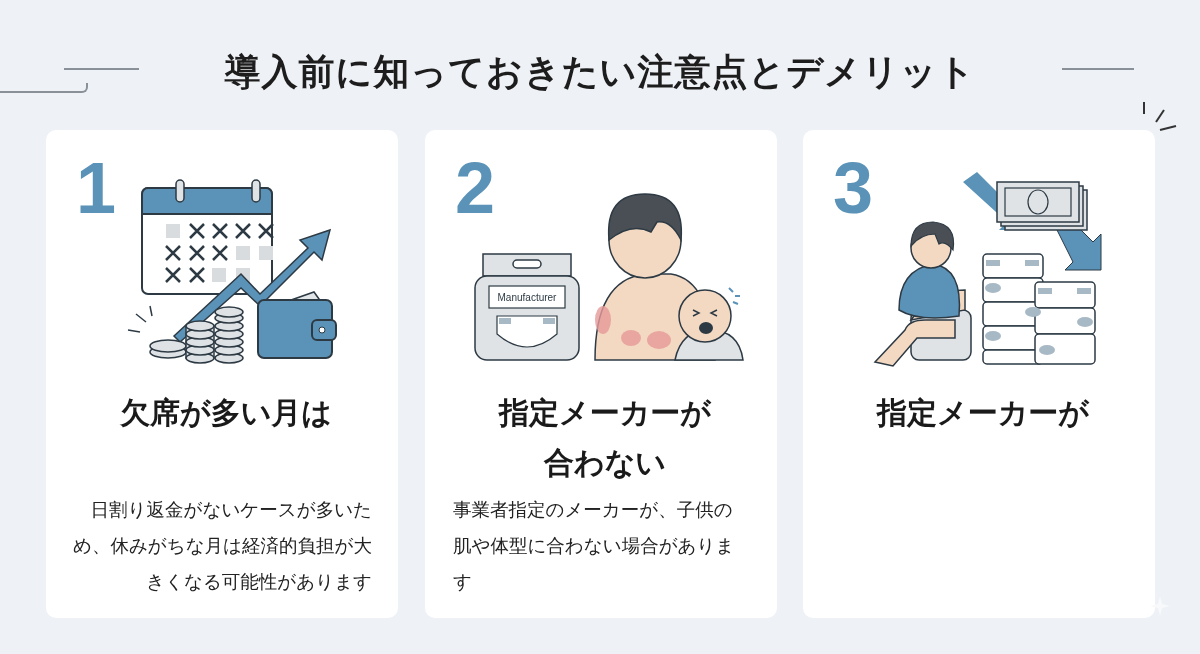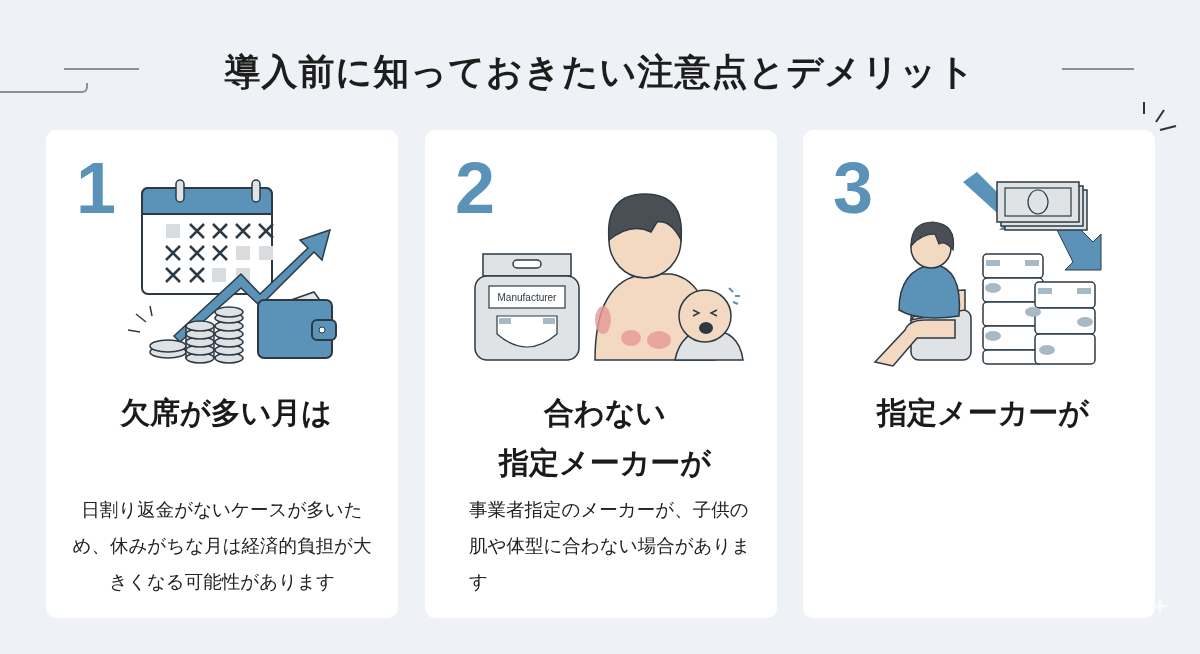--- a/index.html
+++ b/index.html
@@ -41,24 +41,24 @@
     font-size: 72px; color: #5b93b8; line-height: 1;
   }
   .illus { position: absolute; left: 0; top: 0; width: 352px; height: 245px; }
   .card-title {
     position: absolute; top: 258px; left: 0; width: 360px;
     text-align: center; font-size: 30px; font-weight: bold; line-height: 50px;
     color: #1a1a1a;
   }
   .card-desc {
     position: absolute; top: 362px; left: 0; width: 352px;
-    padding: 0 26px; text-align: center;
+    padding: 0 26px; text-align: right;
     font-size: 18.5px; line-height: 36px; color: #222;
   }
-  .card2 .card-desc, .card3 .card-desc { text-align: left; padding-left: 44px; }
+  .card2 .card-desc, .card3 .card-desc { text-align: left; padding-left: 28px; }
   .corner-star { position: absolute; left: 1148px; top: 594px; width: 24px; height: 24px; }
 </style>
 </head>
 <body>
 
 <div class="title-row">
   <h1 class="title">導入前に知っておきたい注意点とデメリット</h1>
 </div>
 <div class="deco-line deco-left-1"></div>
 <div class="deco-left-2"></div>
@@ -154,22 +154,22 @@
         <ellipse cx="234" cy="210" rx="12" ry="9"></ellipse>
     </g>
 
     <path d="M250 230 q6 -30 34 -30 q30 0 34 30z" fill="#dfe3e6" stroke="#2d3a44" stroke-width="1.5"></path>
     <circle cx="280" cy="186" r="26" fill="#f3d9c2" stroke="#2d3a44" stroke-width="1.5"></circle>
     <path d="M268 180 l6 3 l-6 3 M292 180 l-6 3 l6 3" stroke="#2d3a44" stroke-width="1.5" fill="none"></path>
     <ellipse cx="281" cy="198" rx="7" ry="6" fill="#2d3a44"></ellipse>
     <path d="M304 158 l4 4 M310 166 l5 0 M308 172 l5 2" stroke="#5b93b8" stroke-width="2"></path>
   </svg>
   <div class="card-title">
+    <div>指定メーカーが</div>
     <div>合わない</div>
-    <div>指定メーカーが</div>
   </div>
   <div class="card-desc">事業者指定のメーカーが、子供の肌や体型に合わない場合があります</div>
 </div>
 
 <div class="card card3">
   <div class="num">3</div>
   <svg class="illus" viewBox="0 0 352 245">
 
     <path d="M160 52 l14 -10 l40 40 l8 -8 l0 26 l-26 0 l8 -8z" fill="#5b93b8"></path>
     <path d="M250 92 l10 -10 l30 30 l8 -8 l0 36 l-36 0 l8 -8z" fill="#5b93b8" stroke="#2d3a44" stroke-width="1"></path>

